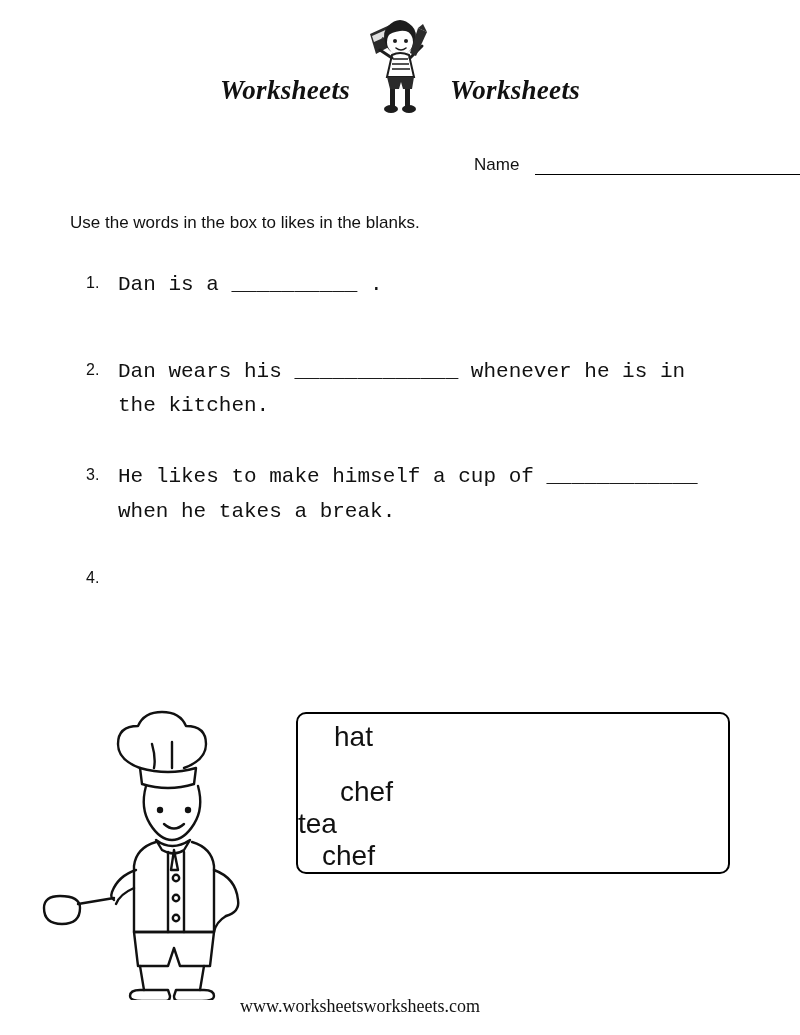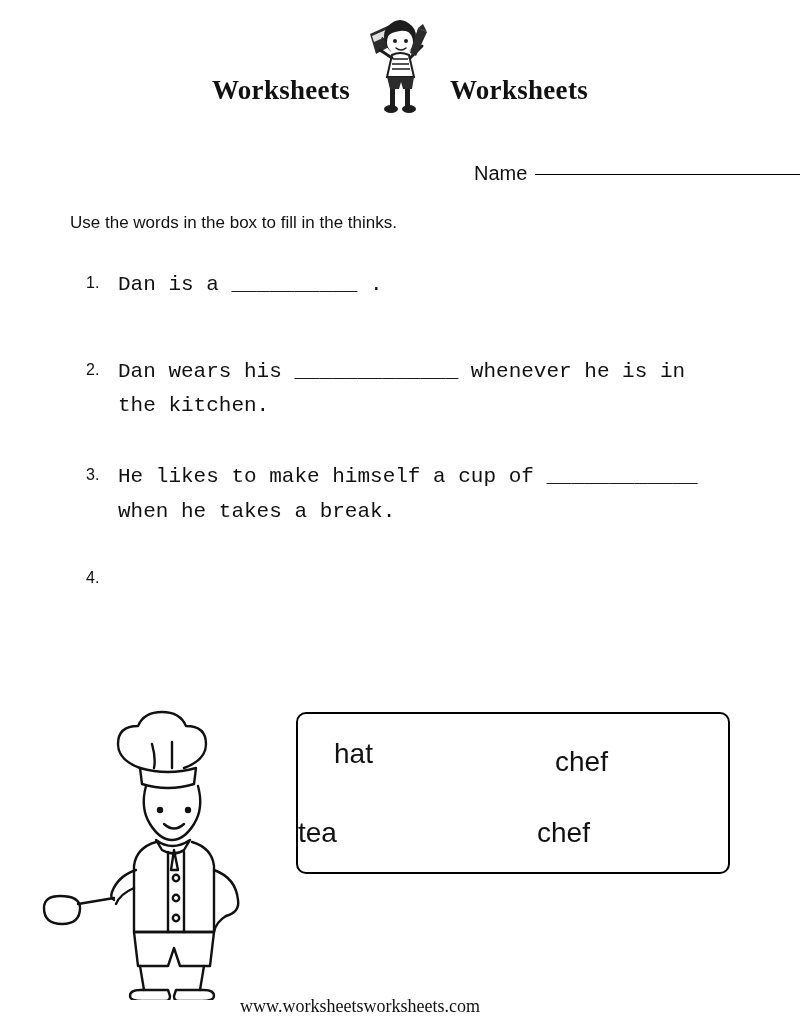--- a/index.html
+++ b/index.html
@@ -16,20 +16,21 @@
     overflow: hidden;
   }
 
   
   .logo-block {
     position: absolute;
     top: 12px;
     left: 0;
     width: 800px;
     height: 112px;
+    font-style: italic;
   }
   .logo-row {
     display: flex;
     align-items: flex-end;
     justify-content: center;
     height: 112px;
   }
   .logo-word {
     font-family: "Liberation Serif", serif;
     font-size: 27px;
@@ -57,22 +58,22 @@
     position: absolute;
     left: 0;
     top: 0;
     font-size: 21px;
     color: #111;
     white-space: nowrap;
   }
   .name-label {
     position: absolute;
     left: 404px;
-    top: 10px;
-    font-size: 20px;
+    top: 3px;
+    font-size: 17px;
     color: #111;
   }
   .name-line {
     position: absolute;
     left: 465px;
     top: 22px;
     width: 305px;
     border-bottom: 1.5px solid #000;
   }
 
@@ -126,21 +127,21 @@
     width: 434px;
     height: 162px;
     border: 2.5px solid #000;
     border-radius: 10px;
     box-sizing: border-box;
   }
   .word-grid {
     width: 100%;
     height: 100%;
     display: grid;
-    grid-template-columns: 1fr 1fr;
+    grid-template-columns: 1fr;
     grid-template-rows: 1fr 1fr;
     align-items: center;
   }
   .word {
     font-size: 28px;
     color: #111;
     text-align: center;
   }
   .w0 { justify-self: start;  padding-left: 36px; }
   .w1 { justify-self: start;  padding-left: 42px; margin-top: 16px; }
@@ -209,21 +210,21 @@
     </div>
     <div class="logo-word">Worksheets</div>
   </div>
 </div>
 
 <div class="title-row">
   <div class="name-label">Name</div>
   <div class="name-line"></div>
 </div>
 
-<div class="instructions">Use the words in the box to fill in the thinks.</div>
+<div class="instructions">Use the words in the box to likes in the blanks.</div>
 
 <div class="questions">
   <div class="q-item" id="q1">
     <div class="q-num">1.</div>
     <div class="q-text">Dan is a __________ .</div>
   </div>
   <div class="q-item" id="q2">
     <div class="q-num">2.</div>
     <div class="q-text">Dan wears his _____________ whenever he is in the kitchen.</div>
   </div>

